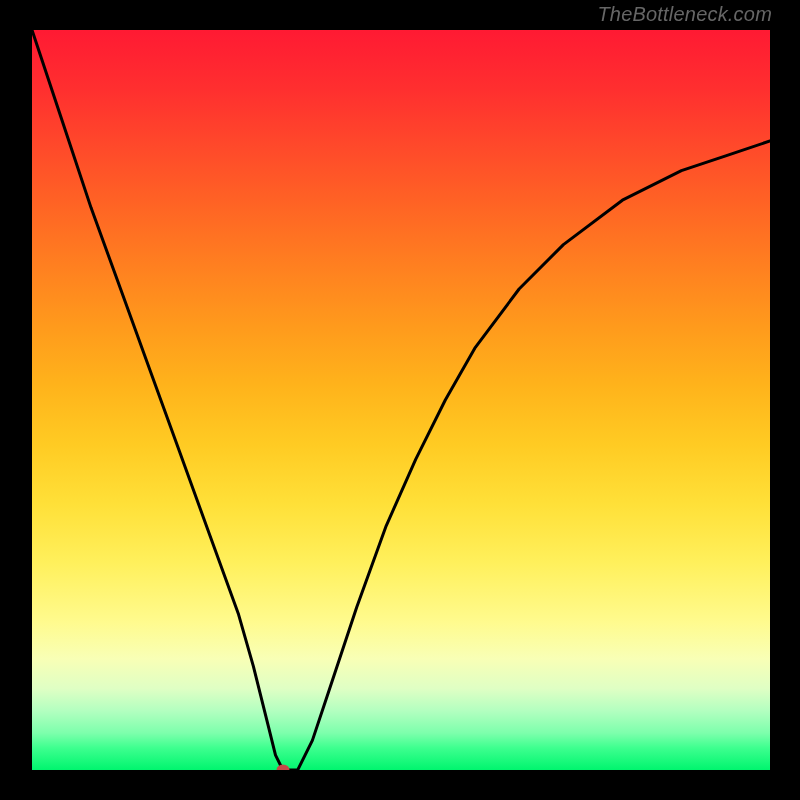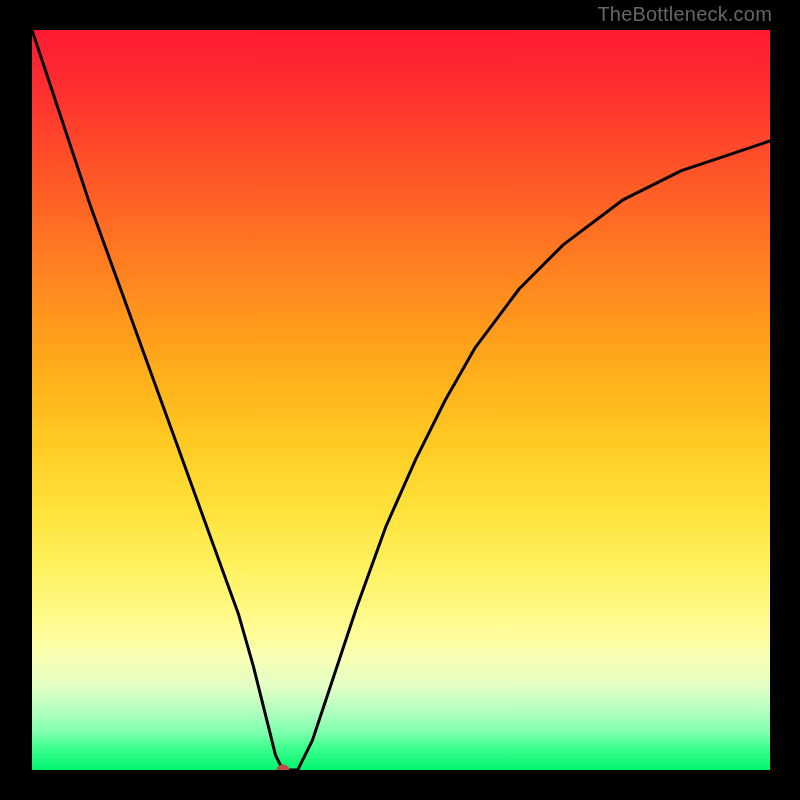--- a/index.html
+++ b/index.html
@@ -18,20 +18,21 @@
   }
   .watermark {
     position: absolute;
     top: 3px;
     right: 28px;
     color: #666;
     font-size: 20px;
     font-weight: normal;
     z-index: 10;
     letter-spacing: 0.2px;
+    font-style: italic;
   }
   .plot-area {
     position: absolute;
     left: 32px;
     top: 30px;
     width: 738px;
     height: 740px;
     overflow: hidden;
   }
   .gradient-bg {

